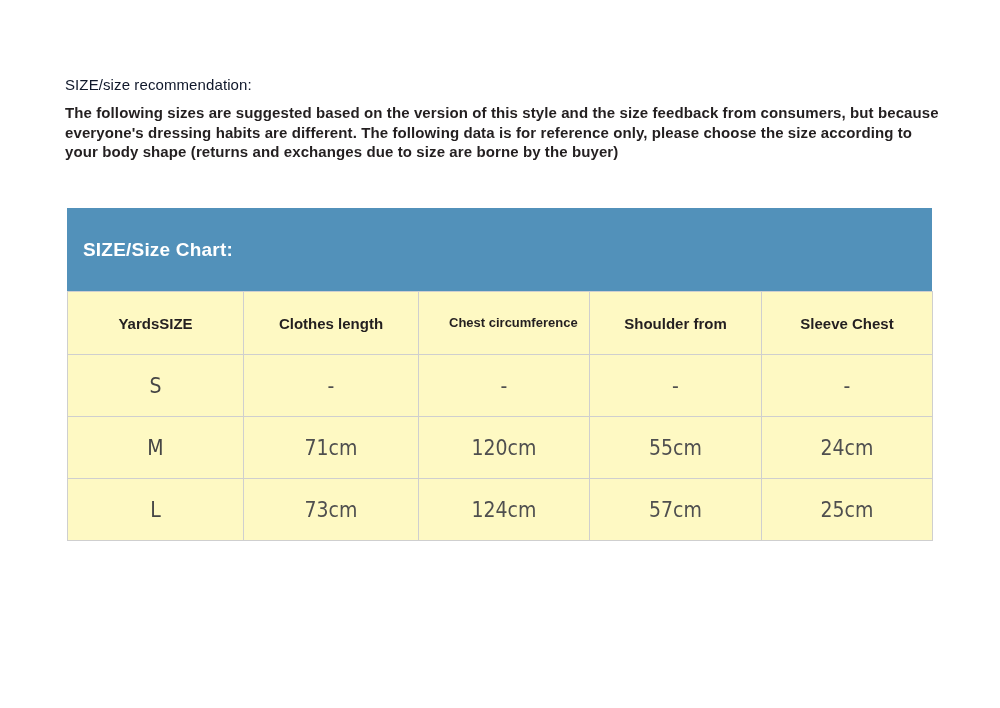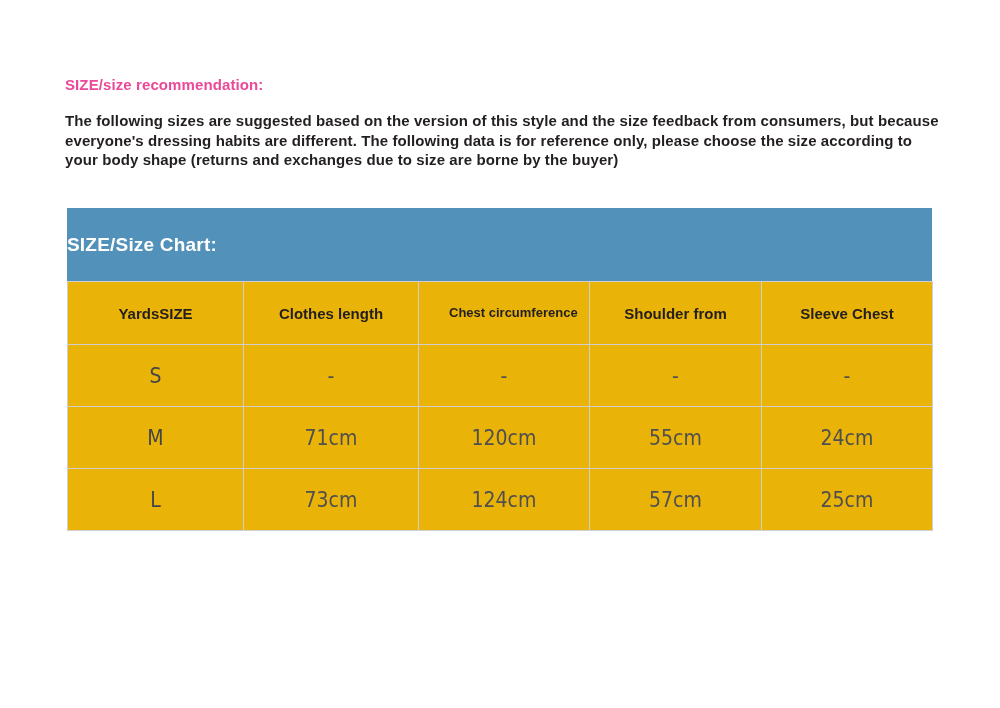--- a/index.html
+++ b/index.html
@@ -13,58 +13,58 @@
     overflow: hidden;
   }
   .content {
     position: absolute;
     left: 65px;
     top: 76px;
     width: 880px;
   }
   .rec-heading {
     font-size: 15px;
-    font-weight: bold;
+    font-weight: normal;
     letter-spacing: 0.1px;
-    color: #ec4899;
+    color: #0f172a;
   }
   .rec-paragraph {
-    margin-top: 18px;
+    margin-top: 10px;
     width: 876px;
     font-size: 15px;
     font-weight: bold;
     line-height: 19.5px;
     letter-spacing: 0.1px;
     color: #231f20;
   }
   .chart-wrap {
     position: absolute;
     left: 67px;
     top: 208px;
     width: 865px;
   }
   .chart-title-bar {
     width: 865px;
-    height: 73px;
+    height: 83px;
     background: #5291ba;
     display: flex;
     align-items: center;
-    padding-left: 0;
+    padding-left: 16px;
   }
   .chart-title-bar .title {
     color: #ffffff;
     font-size: 19px;
     font-weight: bold;
     letter-spacing: 0.2px;
   }
   table.size-table {
     width: 865px;
     border-collapse: collapse;
     table-layout: fixed;
-    background: #eab308;
+    background: #fef9c3;
   }
   table.size-table th,
   table.size-table td {
     border: 1px solid #cfcfcf;
     text-align: center;
     vertical-align: middle;
     overflow: hidden;
   }
   table.size-table col.c1 { width: 176px; }
   table.size-table col.c2 { width: 175px; }

